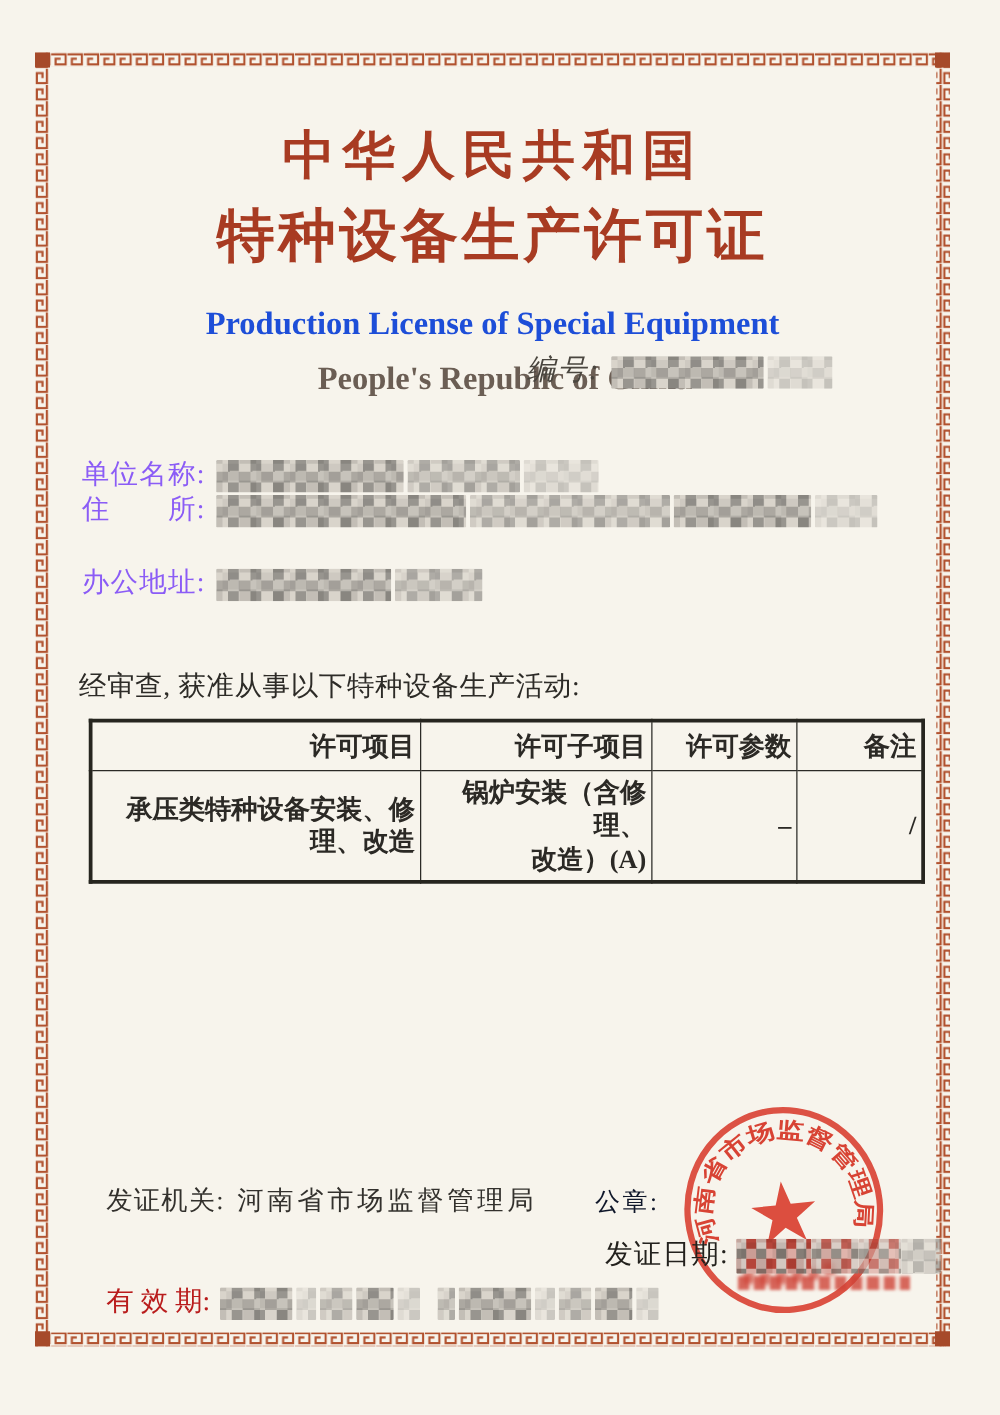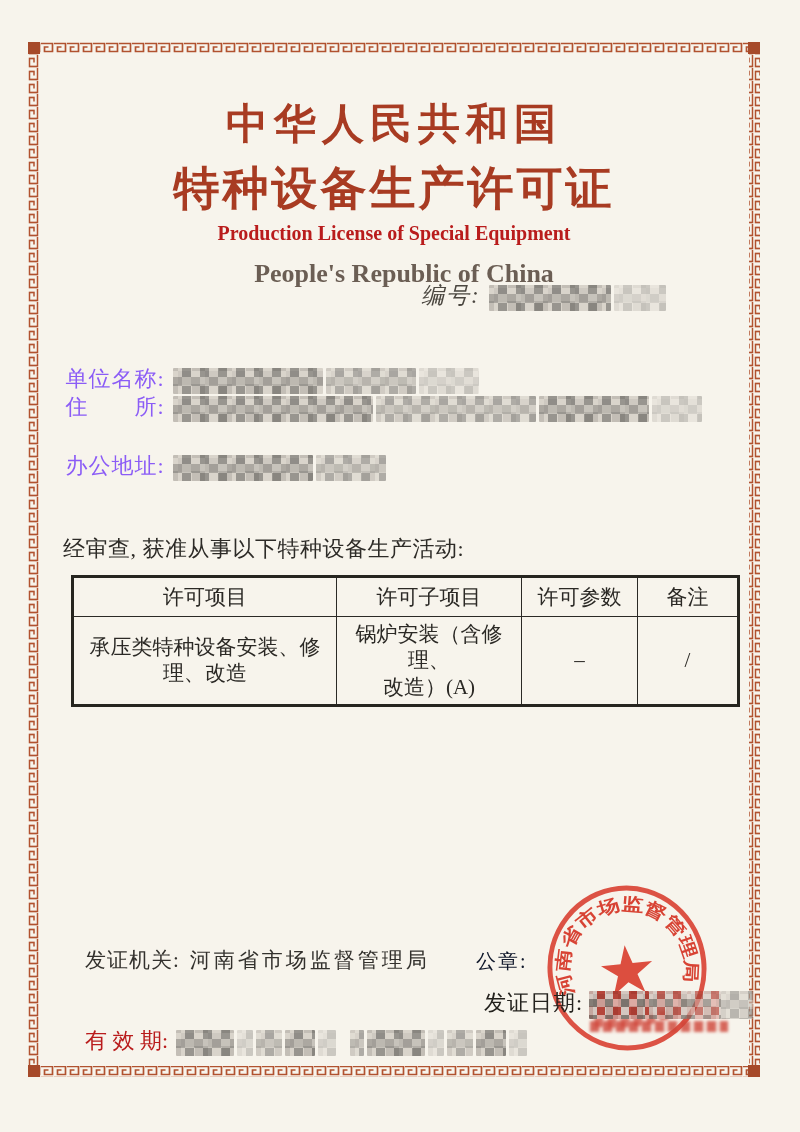--- a/index.html
+++ b/index.html
@@ -8,21 +8,21 @@
     background:#f7f4ec;
     font-family:"Liberation Serif","DejaVu Serif",serif;
     color:#33312d;
   }
   
   #frame{position:absolute;left:0;top:0;z-index:1;}
   
   .head-wrap{position:absolute;left:28px;top:0;width:732px;text-align:center;z-index:2;}
   .t-cn1{margin-top:96px;font-size:42px;font-weight:bold;color:#a83b22;letter-spacing:6px;}
   .t-cn2{margin-top:6px;font-size:46px;font-weight:bold;color:#a83b22;letter-spacing:3px;}
-  .t-en1{margin-top:2px;font-size:20px;font-weight:bold;color:#b91c1c;}
+  .t-en1{margin-top:24px;font-size:26px;font-weight:bold;color:#1d4ed8;}
   .t-en2{margin-top:14px;font-size:26px;font-weight:bold;color:#6b5e54;padding-left:20px;}
   
   .mosaic{
     display:inline-block;height:26px;vertical-align:middle;border-radius:1px;
     background:
       conic-gradient(from 90deg, rgba(0,0,0,.10) 25%, transparent 0 50%, rgba(0,0,0,.05) 0 75%, transparent 0) 5px 3px/27px 27px,
       conic-gradient(#98958f 25%, #c7c3bb 0 50%, #aca8a1 0 75%, #d9d4cb 0) 0 0/18px 18px;
   }
   .mosaic.light{opacity:.45;}
   .mosaic.mid{opacity:.75;}
@@ -42,22 +42,22 @@
   .field .lab{display:inline-block;width:104px;letter-spacing:1px;color:#8b5cf6;text-align:center;}
   .f1{top:364px;} .f2{top:392px;} .f3{top:451px;}
   
   .intro{position:absolute;left:63px;top:534px;font-size:22px;color:#2d2b27;z-index:2;letter-spacing:.5px;}
   table.lic{
     position:absolute;left:71px;top:575px;z-index:2;
     border-collapse:collapse;table-layout:fixed;
     font-size:21px;color:#2b2925;
   }
   table.lic th,table.lic td{
-    border:1.6px solid #2b2a26;text-align:center;vertical-align:middle;
-    padding:4px 4px;font-weight:normal;white-space:pre-line;line-height:1.25;
+    border:1.6px solid #2b2a26;text-align:right;vertical-align:middle;
+    padding:4px 4px;font-weight:bold;white-space:pre-line;line-height:1.25;
   }
   table.lic{border:3px solid #26251f;}
   table.lic thead tr{height:40px;}
   table.lic tbody tr{height:48px;}
   .c1{width:254px;} .c2{width:176px;} .c3{width:107px;} .c4{width:91px;}
   
   .authority{position:absolute;left:85px;top:946px;font-size:21px;z-index:2;white-space:nowrap;}
   .authority .lab{margin-right:10px;letter-spacing:1px;}
   .authority .val{letter-spacing:3px;}
   .seal-lab{position:absolute;left:476px;top:948px;font-size:20px;color:#0f172a;z-index:2;letter-spacing:2px;}

